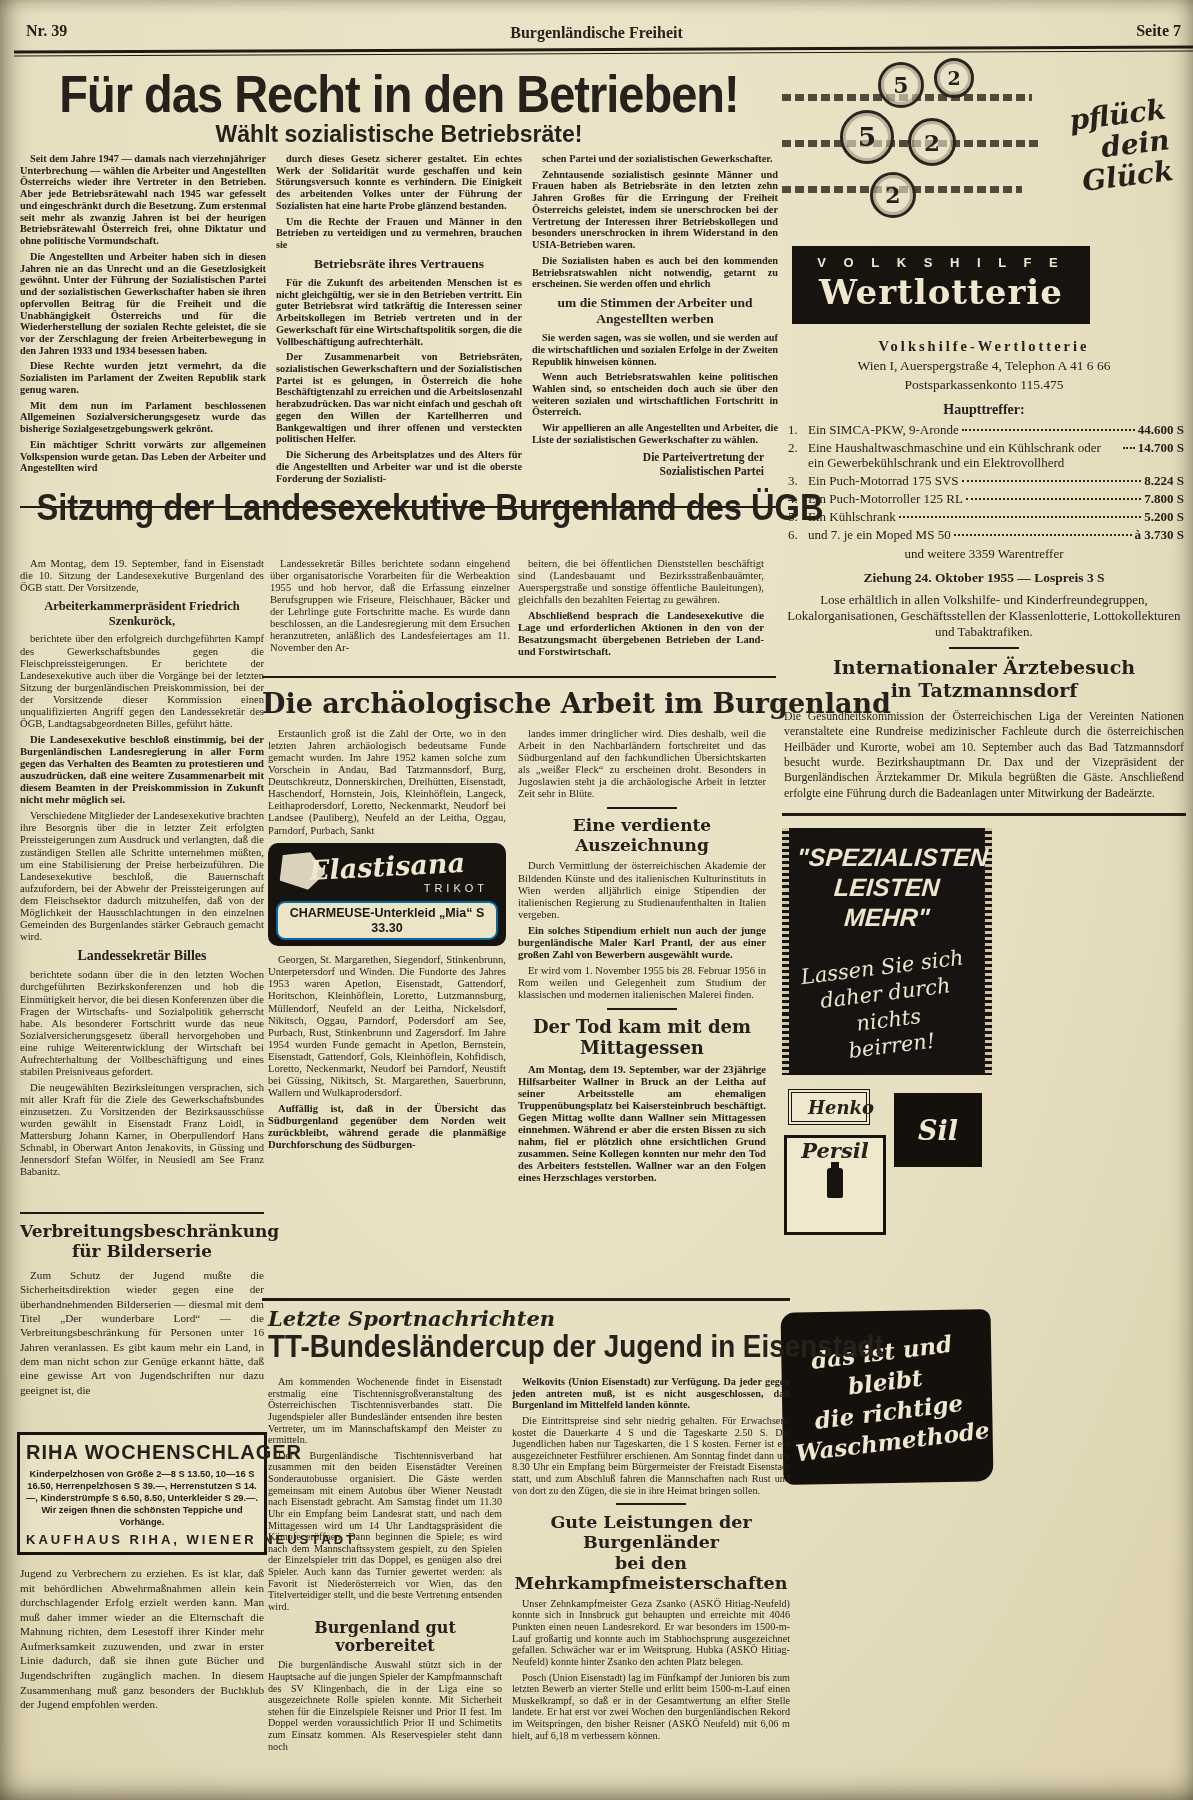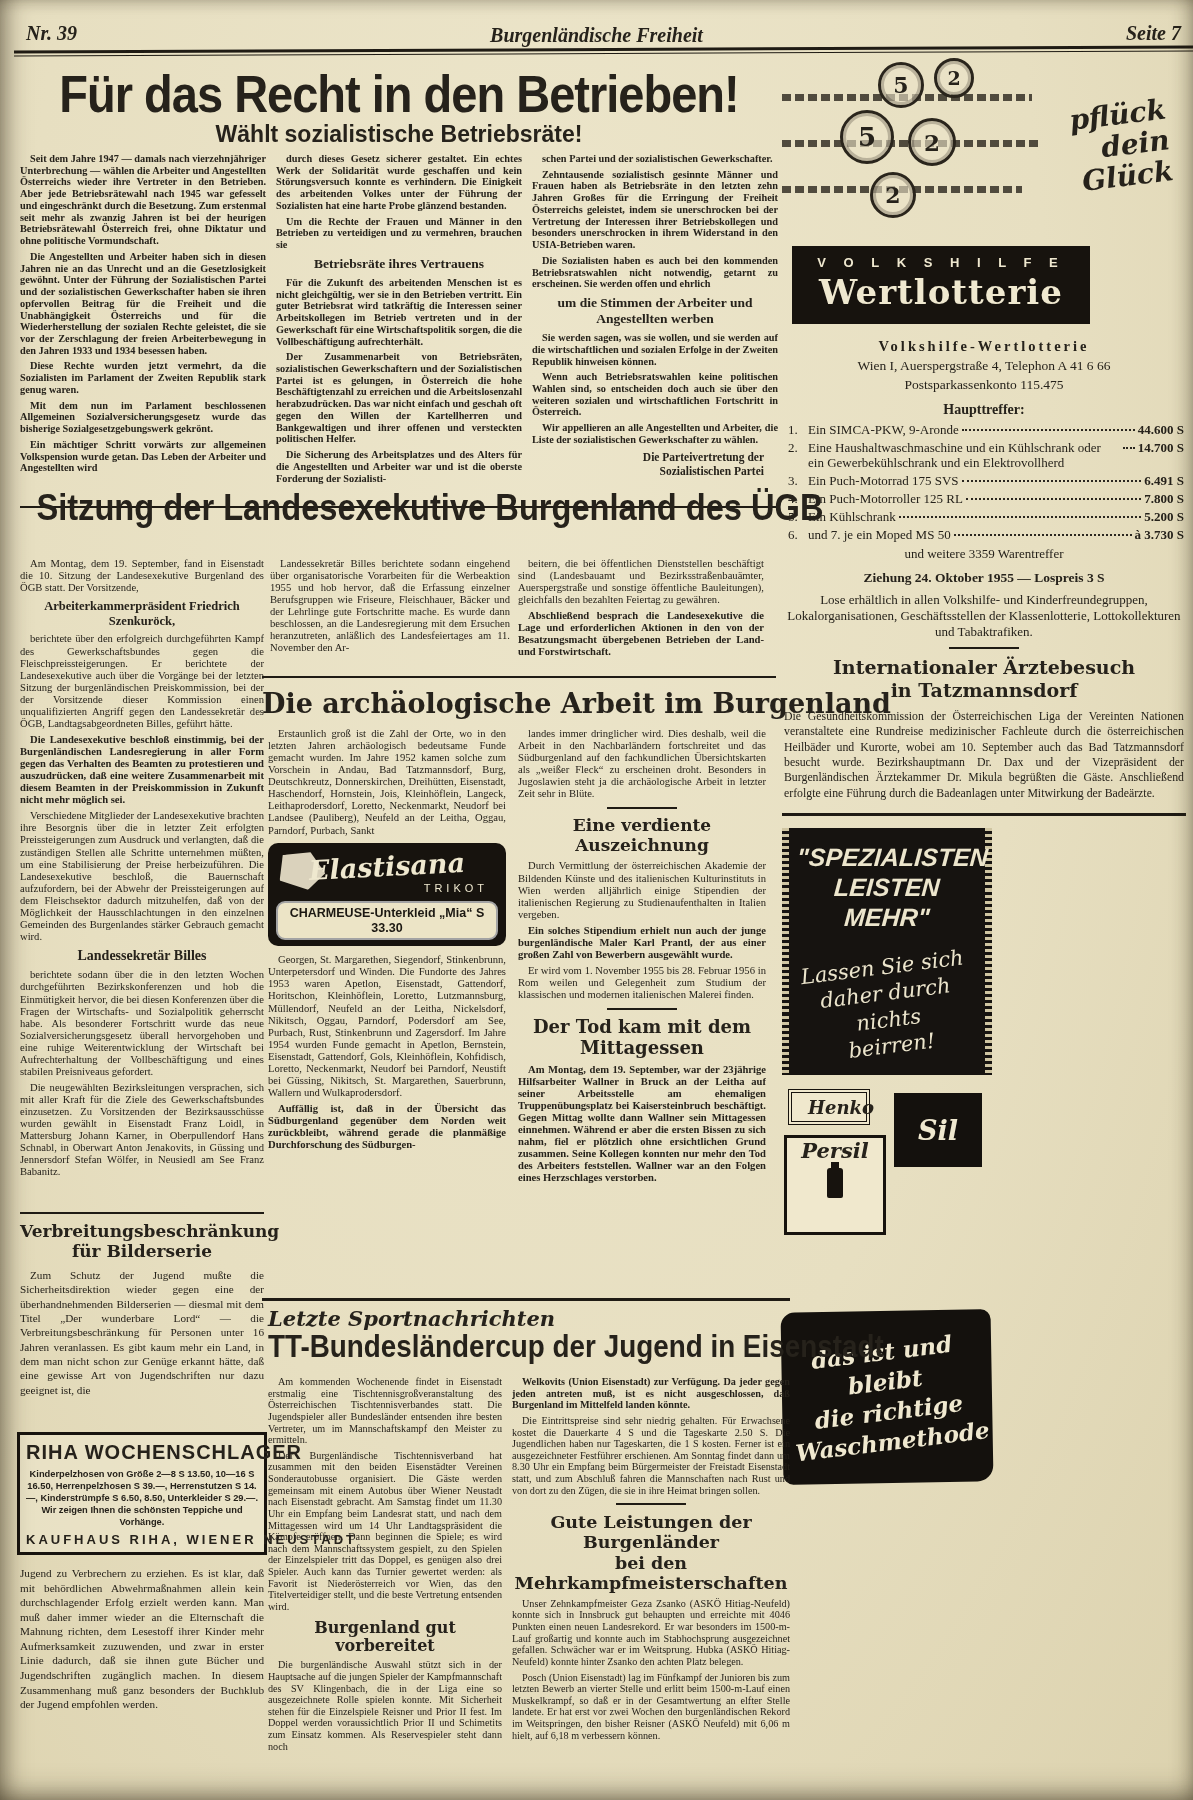--- a/index.html
+++ b/index.html
@@ -11,21 +11,21 @@
     box-shadow:inset 16px 0 26px -12px rgba(45,36,20,.55), inset -12px 0 22px -12px rgba(45,36,20,.45),
     inset 0 -18px 28px -14px rgba(45,36,20,.5), inset 0 10px 18px -14px rgba(45,36,20,.25);}
   .abs{position:absolute;}
   .rule{background:#1f1b14;height:2px;}
   .rule3{background:#1f1b14;height:3px;}
   .dash-rule{width:70px;height:2px;background:#1f1b14;margin:7px auto;}
   .p{margin:0 0 4px 0;text-align:justify;text-indent:10px;line-height:1.14;}
   .b{font-weight:bold;}
   .crosshead{text-align:center;font-weight:bold;margin:5px 0;text-indent:0;}
   
-  .hdr{font-size:20px;font-weight:bold;font-style:italic;}
+  .hdr{font-size:16px;font-weight:bold;}
   .dbl-rule{border-top:3px solid #1f1b14;border-bottom:1px solid #1f1b14;height:6px;transform:rotate(-0.25deg);}
   
   .lead-headline{font-family:"Liberation Sans",sans-serif;font-weight:bold;font-size:47px;
     letter-spacing:-1px;text-align:center;white-space:nowrap;}
   .lead-headline>span{display:inline-block;transform:scale(1.0,1.12);}
   .lead-subhead{font-family:"Liberation Sans",sans-serif;font-weight:bold;font-size:23px;text-align:center;}
   .lead-cols{display:flex;gap:10px;}
   .lead-col{width:246px;font-size:10.3px;font-weight:bold;overflow:hidden;}
   .lead-col .crosshead{font-size:13.5px;}
   .sig{text-align:right;font-weight:bold;font-size:11.5px;line-height:1.25;padding-right:14px;}
@@ -56,21 +56,21 @@
   .sec-headline>span{display:inline-block;transform:scale(0.96,1.1);}
   .news-col{font-size:10.6px;line-height:1.17;overflow:hidden;}
   .news-col .crosshead{font-size:12.5px;}
   .arch-headline{font-family:"DejaVu Serif",serif;font-weight:bold;font-size:27px;text-align:center;white-space:nowrap;}
   .sub-head{font-family:"DejaVu Serif",serif;font-weight:bold;text-align:center;line-height:1.15;}
   
   .ela{background:#17130e;border-radius:10px;padding:8px 8px 6px;position:relative;overflow:hidden;color:#efe8cf;}
   .ela .brand{font-family:"DejaVu Serif",serif;font-style:italic;font-weight:bold;font-size:27px;
     text-align:center;transform:rotate(-3deg);}
   .ela .sub{font-family:"Liberation Sans",sans-serif;letter-spacing:4px;font-size:11px;text-align:right;margin:0 10px 6px 0;}
-  .ela .strip{background:#ece4c6;color:#1c1812;border:2px solid #a3a3a3;border-radius:9px;
+  .ela .strip{background:#ece4c6;color:#1c1812;border:2px solid #0369a1;border-radius:9px;
     font-family:"Liberation Sans",sans-serif;font-weight:bold;font-size:12.5px;text-align:center;padding:3px 2px;}
   .slip{position:absolute;left:10px;top:8px;width:46px;height:40px;background:#efe8cf;
     clip-path:polygon(20% 0,80% 10%,100% 70%,55% 100%,0 60%);opacity:.9;transform:rotate(-14deg);}
   
   .kicker{font-family:"DejaVu Serif",serif;font-style:italic;font-weight:bold;font-size:21px;}
   
   .riha{border:3px solid #17130e;padding:6px 6px 5px;background:rgba(240,233,210,.5);}
   .riha .t{font-family:"Liberation Sans",sans-serif;font-weight:bold;font-size:20px;letter-spacing:1px;text-align:center;white-space:nowrap;}
   .riha .bdy{font-family:"Liberation Sans",sans-serif;font-weight:bold;font-size:9.3px;line-height:1.3;text-align:center;margin-top:4px;}
   .riha .f{font-family:"Liberation Sans",sans-serif;font-weight:bold;font-size:13px;letter-spacing:3px;text-align:center;margin-top:4px;white-space:nowrap;}
@@ -173,21 +173,21 @@
       <div class="prize">
           <span class="no">2.</span>
           <span class="lbl">Eine Haushaltwaschmaschine und ein Kühlschrank oder ein Gewerbekühlschrank und ein Elektrovollherd</span>
           <span class="dots"></span>
           <span class="val">14.700 S</span>
         </div>
       <div class="prize">
           <span class="no">3.</span>
           <span class="lbl">Ein Puch-Motorrad 175 SVS</span>
           <span class="dots"></span>
-          <span class="val">6.491 S</span>
+          <span class="val">8.224 S</span>
         </div>
       <div class="prize">
           <span class="no">4.</span>
           <span class="lbl">Ein Puch-Motorroller 125 RL</span>
           <span class="dots"></span>
           <span class="val">7.800 S</span>
         </div>
       <div class="prize">
           <span class="no">5.</span>
           <span class="lbl">Ein Kühlschrank</span>

